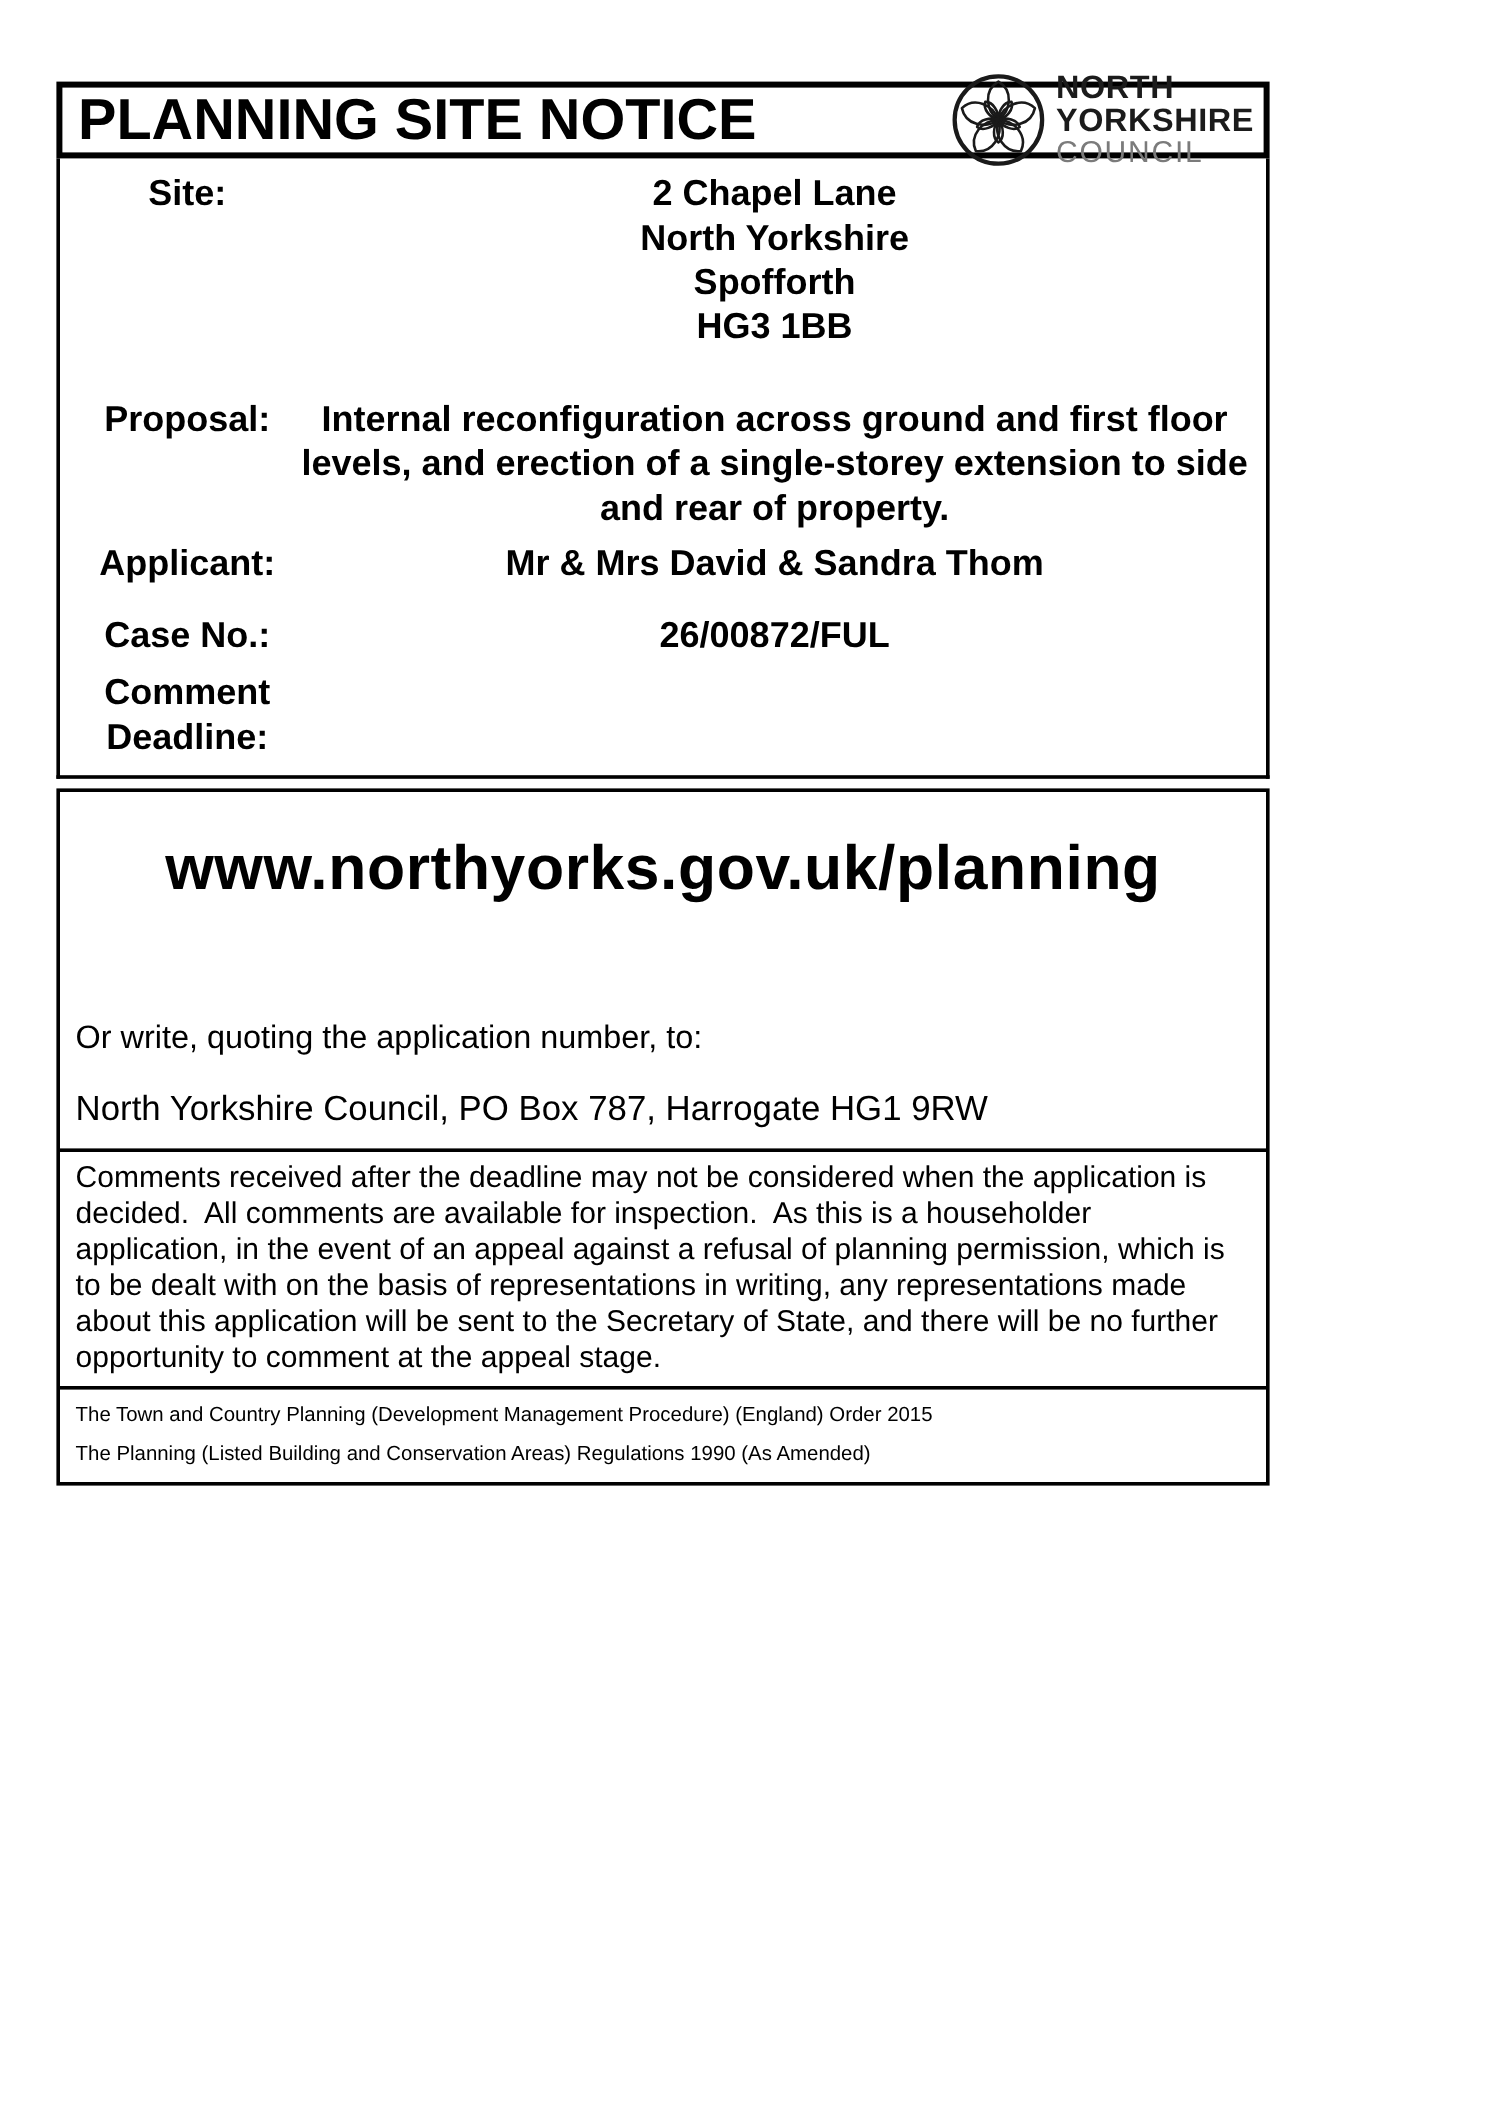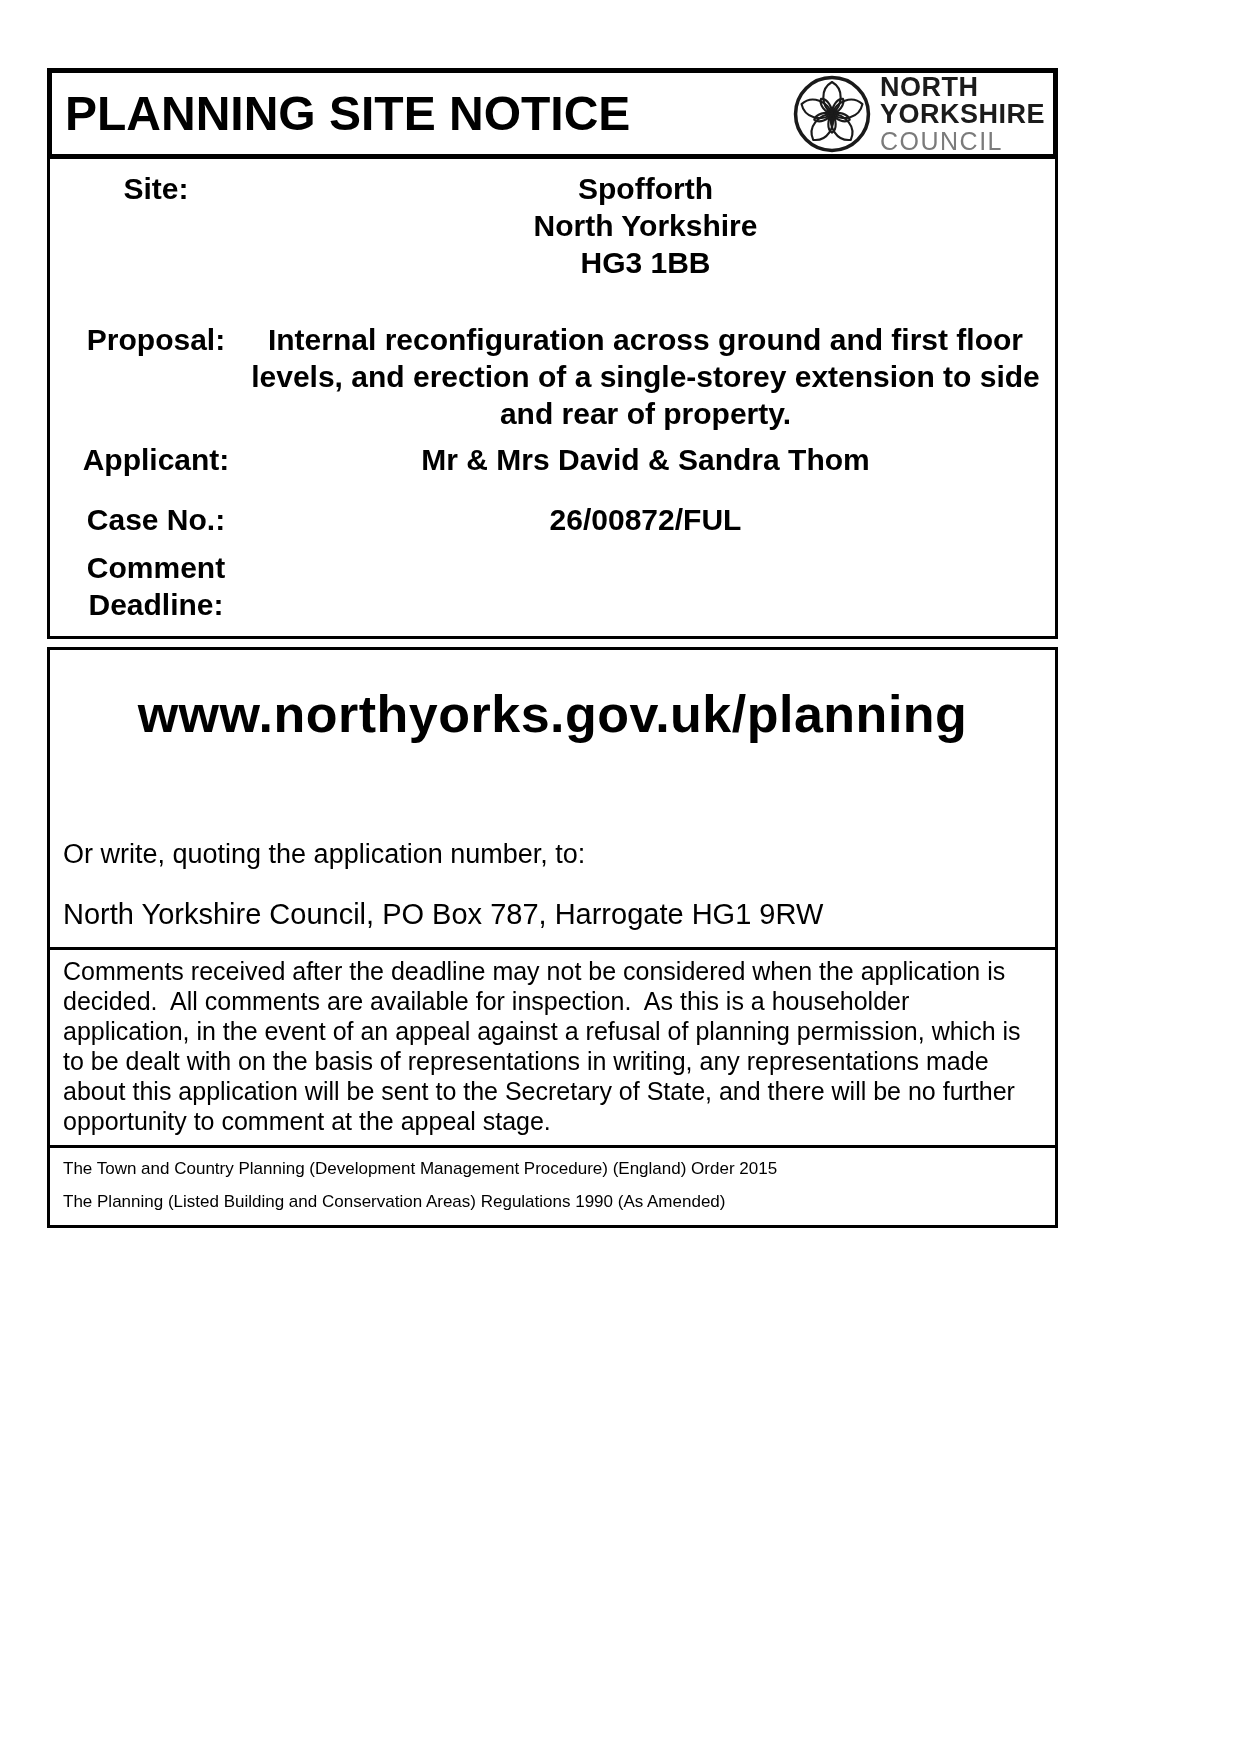--- a/index.html
+++ b/index.html
@@ -10,21 +10,21 @@
     font-family: "Liberation Sans", sans-serif;
     color: #000;
     position: relative;
     overflow: hidden;
   }
   .doc { position: absolute; left: 47px; top: 68px; width: 1011px; }
 
   
   .header-box {
     border: 5px solid #000;
-    height: 91px;
+    height: 64px;
     display: flex; align-items: center; justify-content: space-between;
     padding: 0 8px 0 13px;
   }
   .title { font-size: 48px; font-weight: bold; white-space: nowrap; }
   .logo { display: flex; align-items: center; gap: 8px; }
   .rose svg { display: block; }
   .logo-text { line-height: 1; }
   .logo-line1, .logo-line2 {
     font-size: 27px; font-weight: bold; letter-spacing: 0.5px;
     color: #1b1b1b; line-height: 27px;
@@ -103,22 +103,23 @@
           <div class="logo-line2">YORKSHIRE</div>
           <div class="logo-line3">COUNCIL</div>
         </div>
       </div>
     </div>
 
     <div class="details-box">
       <div class="row row-site">
         <div>Site:</div>
         <div>
+          <div>2 Chapel Lane</div>
+          <div>North Yorkshire</div>
           <div>Spofforth</div>
-          <div>North Yorkshire</div>
           <div>HG3 1BB</div>
         </div>
       </div>
       <div class="row row-proposal">
         <div>Proposal:</div>
         <div>Internal reconfiguration across ground and first floor levels, and erection of a single-storey extension to side and rear of property.</div>
       </div>
       <div class="row row-applicant">
         <div>Applicant:</div>
         <div>Mr &amp; Mrs David &amp; Sandra Thom</div>

